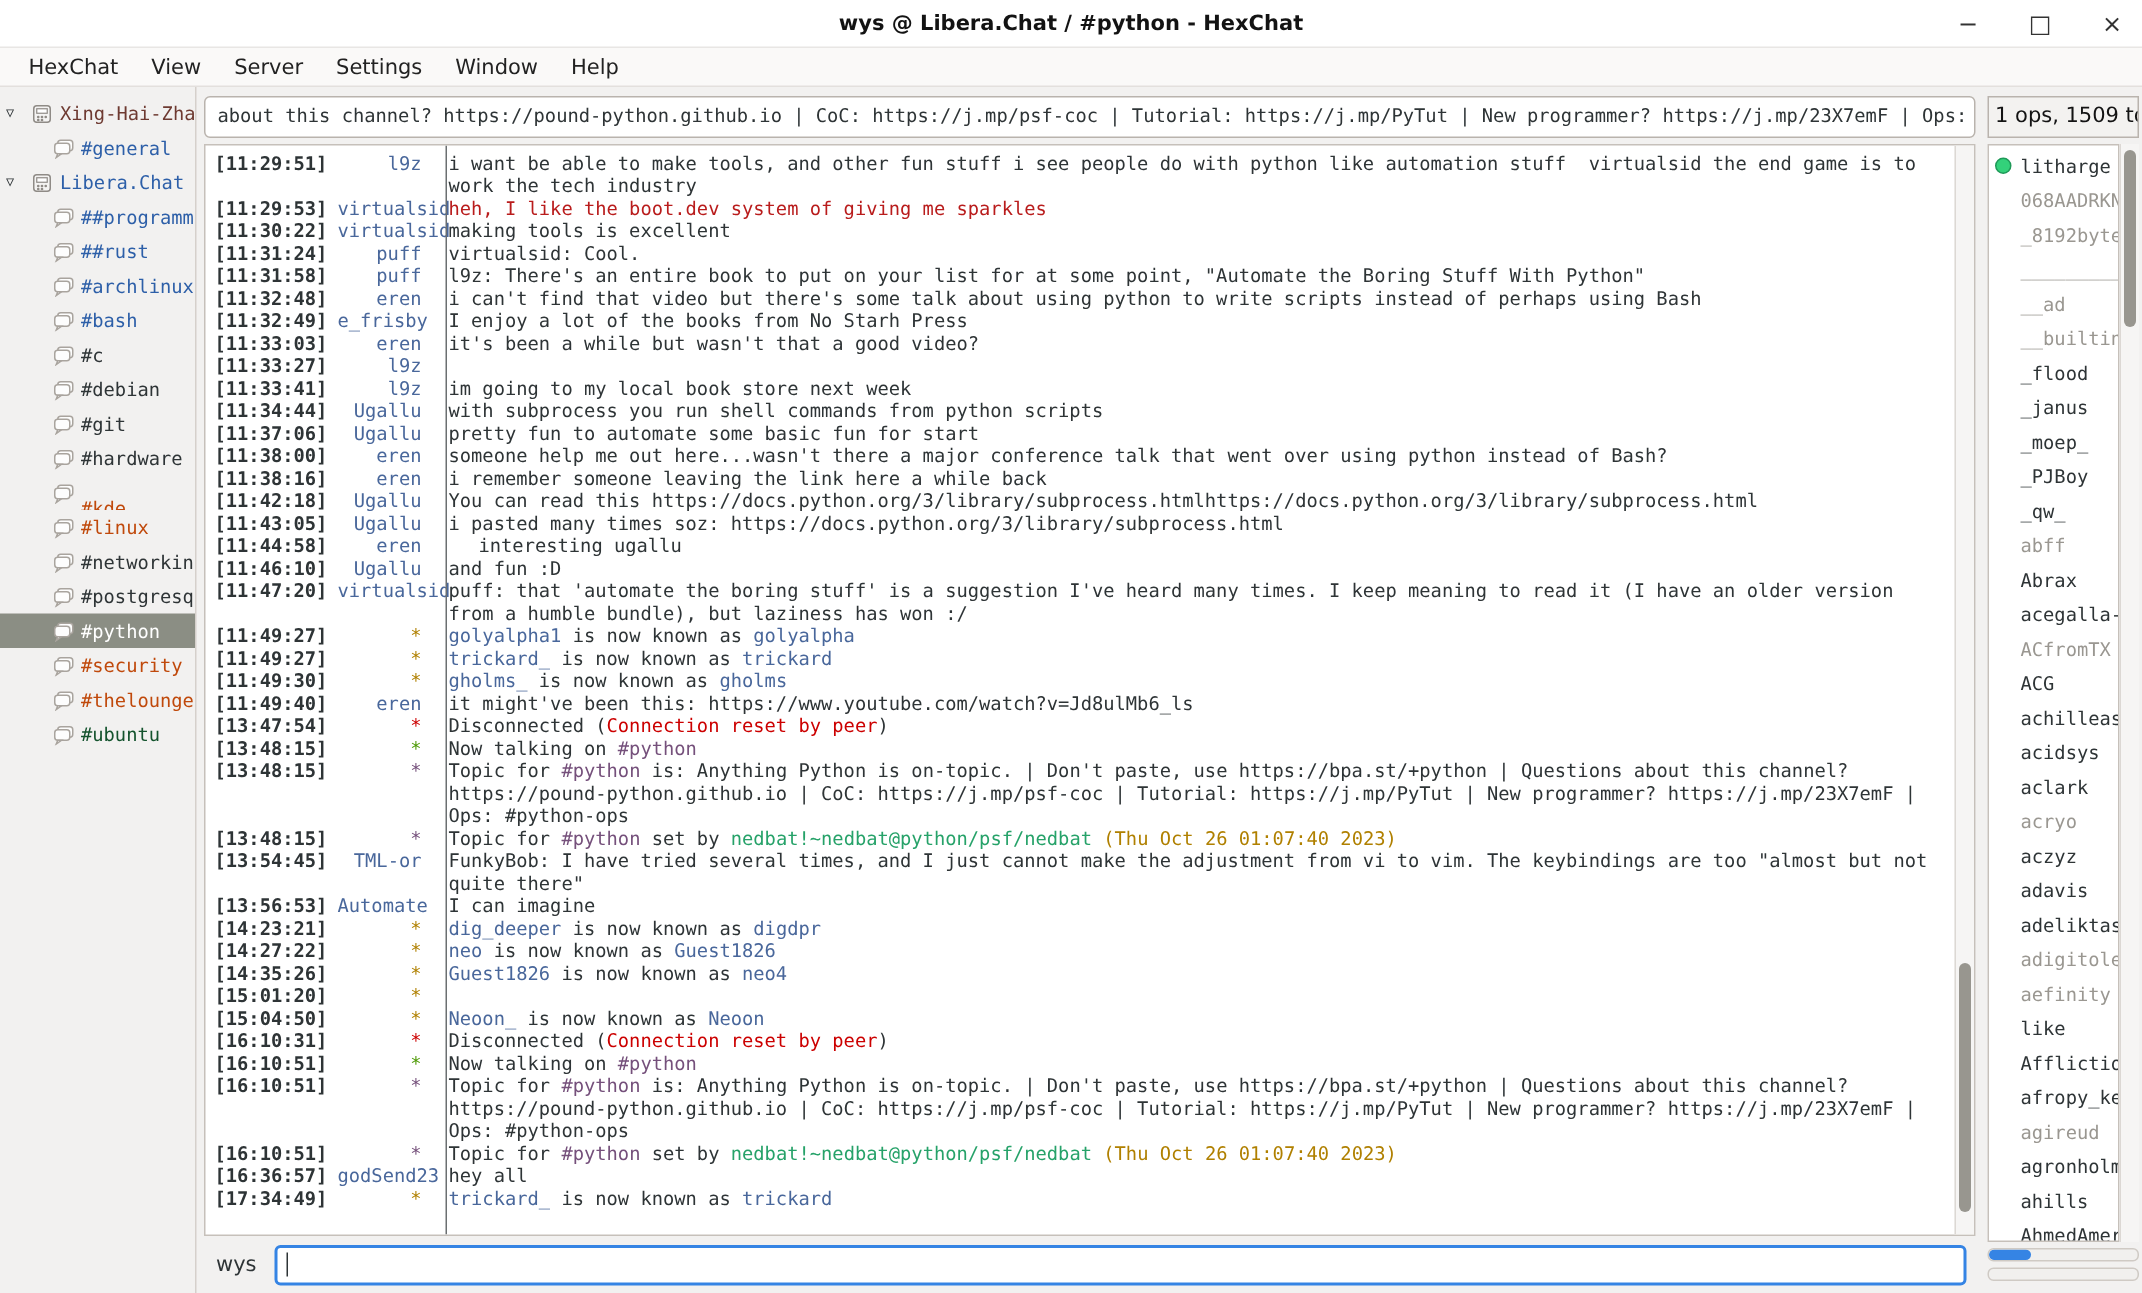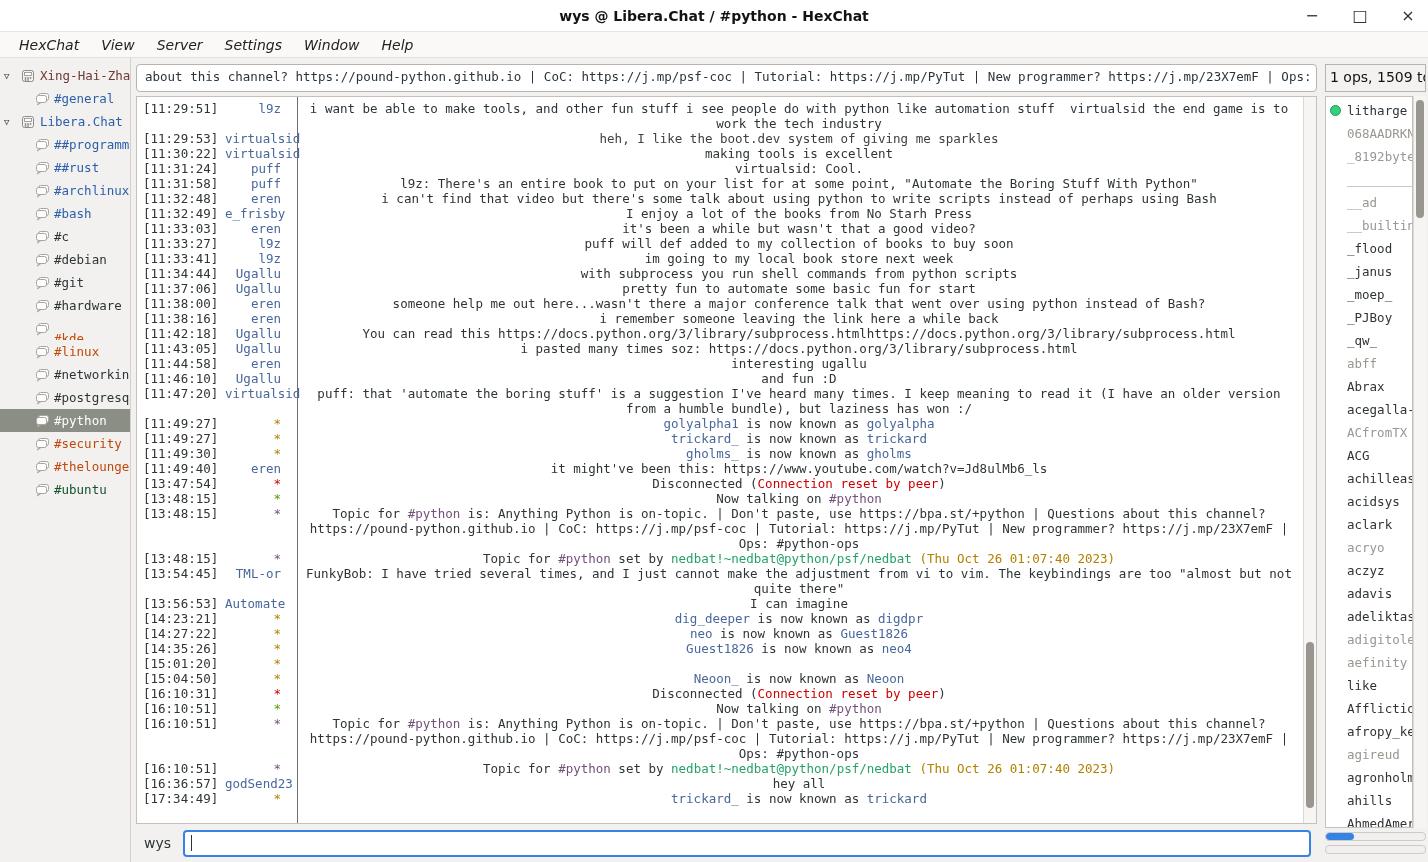--- a/index.html
+++ b/index.html
@@ -8,21 +8,21 @@
   .window { position:relative; width:1428px; height:862px; display:flex; flex-direction:column; }
 
   
   .titlebar { height:32px; background:#ffffff; display:flex; align-items:center; justify-content:center; position:relative; border-bottom:1px solid #e8e6e4; flex:0 0 auto; }
   .title { font-weight:bold; font-size:14px; color:#131313; }
   .win-controls { position:absolute; right:10px; top:0; height:32px; display:flex; align-items:center; gap:28px; }
   .win-btn { font-size:16px; color:#333; width:20px; text-align:center; cursor:default; line-height:1; }
 
   
   .menubar { height:26px; background:#faf9f8; display:flex; align-items:center; padding-left:8px; border-bottom:1px solid #e3e0dd; flex:0 0 auto; }
-  .menu-item { font-size:14px; color:#222; padding:2px 11px;font-style:italic; }
+  .menu-item { font-size:14px; color:#222; padding:2px 11px; }
 
   
   .main { flex:1; display:flex; background:#f2f1f0; min-height:0; }
 
   
   .tree-pane { width:131px; flex:0 0 auto; border-right:1px solid #d5d0cb; padding-top:6px; overflow:hidden; background:#f2f1f0; }
   .tree-row { height:23px; display:flex; align-items:center; white-space:nowrap; overflow:hidden; font-family:"DejaVu Sans Mono","Liberation Mono",monospace; font-size:12.5px; }
   .tree-row .tri { width:14px; margin-left:4px; font-size:9px; color:#2e3436; flex:0 0 auto; }
   .tree-row.server .ticon { margin-left:2px; }
   .tree-row.channel { padding-left:34px; }
@@ -33,23 +33,23 @@
   
   .center { flex:1; display:flex; flex-direction:column; min-width:0; padding:6px 5px 0 5px; }
   .topic-entry { height:28px; background:#ffffff; border:1px solid #b9b3ad; border-radius:4px; padding:4px 8px;
     font-family:"DejaVu Sans Mono","Liberation Mono",monospace; font-size:12.5px; color:#2e3436;
     white-space:nowrap; overflow:hidden; text-align:right; flex:0 0 auto; }
   .chat-wrap { flex:1; margin-top:4px; position:relative; min-height:0; }
   .chat-box { position:absolute; inset:0; background:#ffffff; border:1px solid #c6c0ba; overflow:hidden; display:flex; }
   .chat-scroll { flex:1; overflow:hidden; padding:4px 4px 0 6px; position:relative; }
   .chat-divider { position:absolute; top:0; bottom:0; left:160px; width:1px; background:#6b6f71; }
   .line { display:flex; font-family:"DejaVu Sans Mono","Liberation Mono",monospace; font-size:12.5px; line-height:15px; }
-  .ts { width:82px; flex:0 0 auto; }
+  .ts { width:82px; flex:0 0 auto;font-weight:bold; }
   .nick { width:66px; flex:0 0 auto; text-align:right; padding-right:10px; }
-  .msg { flex:1; padding-left:8px; white-space:pre-wrap; word-break:break-word; min-width:0;text-align:center; }
+  .msg { flex:1; padding-left:8px; white-space:pre-wrap; word-break:break-word; min-width:0; }
   .vscroll { width:13px; flex:0 0 auto; background:#f6f5f4; border-left:1px solid #dcd8d4; position:relative; }
   .vscroll .thumb { position:absolute; left:2px; right:2px; background:#98968f; border-radius:5px; }
   .chat-thumb { top:75%; height:23%; }
   .ul-thumb { top:4px; height:118px; }
 
   
   .inputbar { height:38px; flex:0 0 auto; display:flex; align-items:center; padding:0 6px 0 8px; }
   .mynick { font-size:14px; color:#2e3436; margin-right:12px; }
   .entry { flex:1; height:27px; background:#ffffff; border:2px solid #3584e4; border-radius:4px; display:flex; align-items:center; padding-left:6px; }
   .caret { width:1px; height:16px; background:#2e3436; }
@@ -280,21 +280,21 @@
           <div class="chat-scroll" id="chatlines">
             <div class="chat-divider"></div>
           <div class="line">
                 <span class="ts" style="color: rgb(46, 52, 54);">[11:29:51]</span>
                 <span class="nick" style="color: rgb(73, 103, 155);">l9z</span>
                 <span class="msg"><span style="color: rgb(46, 52, 54);">i want be able to make tools, and other fun stuff i see people do with python like automation stuff  virtualsid the end game is to work the tech industry</span></span>
               </div>
               <div class="line">
                 <span class="ts" style="color: rgb(46, 52, 54);">[11:29:53]</span>
                 <span class="nick" style="color: rgb(73, 103, 155);">virtualsid</span>
-                <span class="msg"><span style="color: #404040;">heh, I like the boot.dev system of giving me sparkles</span></span>
+                <span class="msg"><span style="color: #b91c1c;">heh, I like the boot.dev system of giving me sparkles</span></span>
               </div>
               <div class="line">
                 <span class="ts" style="color: rgb(46, 52, 54);">[11:30:22]</span>
                 <span class="nick" style="color: rgb(73, 103, 155);">virtualsid</span>
                 <span class="msg"><span style="color: rgb(46, 52, 54);">making tools is excellent</span></span>
               </div>
               <div class="line">
                 <span class="ts" style="color: rgb(46, 52, 54);">[11:31:24]</span>
                 <span class="nick" style="color: rgb(73, 103, 155);">puff</span>
                 <span class="msg"><span style="color: rgb(46, 52, 54);">virtualsid: Cool.</span></span>
@@ -315,21 +315,20 @@
                 <span class="msg"><span style="color: rgb(46, 52, 54);">I enjoy a lot of the books from No Starh Press</span></span>
               </div>
               <div class="line">
                 <span class="ts" style="color: rgb(46, 52, 54);">[11:33:03]</span>
                 <span class="nick" style="color: rgb(73, 103, 155);">eren</span>
                 <span class="msg"><span style="color: rgb(46, 52, 54);">it's been a while but wasn't that a good video?</span></span>
               </div>
               <div class="line">
                 <span class="ts" style="color: rgb(46, 52, 54);">[11:33:27]</span>
                 <span class="nick" style="color: rgb(73, 103, 155);">l9z</span>
-                <span class="msg"><span style="color: rgb(46, 52, 54);">puff will def added to my collection of books to buy soon</span></span>
               </div>
               <div class="line">
                 <span class="ts" style="color: rgb(46, 52, 54);">[11:33:41]</span>
                 <span class="nick" style="color: rgb(73, 103, 155);">l9z</span>
                 <span class="msg"><span style="color: rgb(46, 52, 54);">im going to my local book store next week</span></span>
               </div>
               <div class="line">
                 <span class="ts" style="color: rgb(46, 52, 54);">[11:34:44]</span>
                 <span class="nick" style="color: rgb(73, 103, 155);">Ugallu</span>
                 <span class="msg"><span style="color: rgb(46, 52, 54);">with subprocess you run shell commands from python scripts</span></span>
@@ -355,21 +354,21 @@
                 <span class="msg"><span style="color: rgb(46, 52, 54);">You can read this https://docs.python.org/3/library/subprocess.htmlhttps://docs.python.org/3/library/subprocess.html</span></span>
               </div>
               <div class="line">
                 <span class="ts" style="color: rgb(46, 52, 54);">[11:43:05]</span>
                 <span class="nick" style="color: rgb(73, 103, 155);">Ugallu</span>
                 <span class="msg"><span style="color: rgb(46, 52, 54);">i pasted many times soz: https://docs.python.org/3/library/subprocess.html</span></span>
               </div>
               <div class="line">
                 <span class="ts" style="color: rgb(46, 52, 54);">[11:44:58]</span>
                 <span class="nick" style="color: rgb(73, 103, 155);">eren</span>
-                <span class="msg"><span style="color: rgb(46, 52, 54);">interesting ugallu</span></span>
+                <span class="msg"><span style="color: rgb(46, 52, 54); margin-left: 20px;">interesting ugallu</span></span>
               </div>
               <div class="line">
                 <span class="ts" style="color: rgb(46, 52, 54);">[11:46:10]</span>
                 <span class="nick" style="color: rgb(73, 103, 155);">Ugallu</span>
                 <span class="msg"><span style="color: rgb(46, 52, 54);">and fun :D</span></span>
               </div>
               <div class="line">
                 <span class="ts" style="color: rgb(46, 52, 54);">[11:47:20]</span>
                 <span class="nick" style="color: rgb(73, 103, 155);">virtualsid</span>
                 <span class="msg"><span style="color: rgb(46, 52, 54);">puff: that 'automate the boring stuff' is a suggestion I've heard many times. I keep meaning to read it (I have an older version from a humble bundle), but laziness has won :/</span></span>

